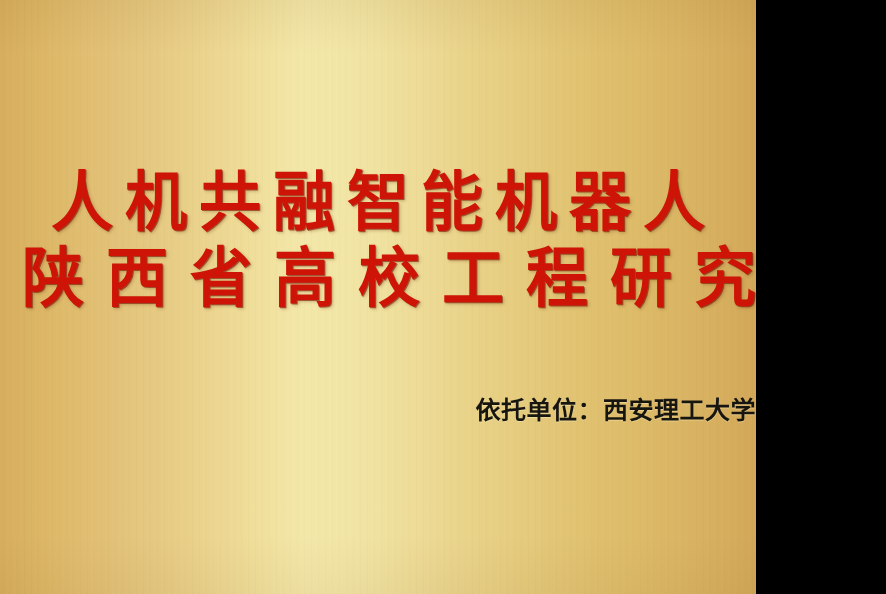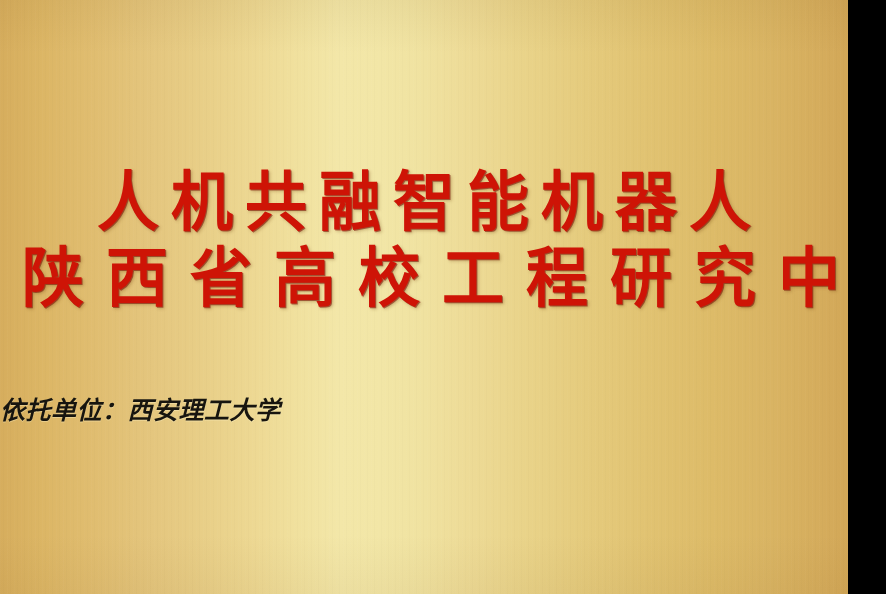--- a/index.html
+++ b/index.html
@@ -4,21 +4,21 @@
 <title>Plaque</title>
 <style>
   html, body {
     margin: 0;
     padding: 0;
     background: #000;
   }
 
   #plaque {
     position: relative;
-    width: 848px;
+    width: 756px;
     height: 594px;
     overflow: hidden;
     font-family: "DejaVu Sans", "Liberation Sans", sans-serif;
     
     background:
       linear-gradient(
         90deg,
         #d6ad5d   0%,
         #dcb665   5%,
         #e0bd70   11%,
@@ -113,22 +113,21 @@
     text-indent: 22px;
     transform: scaleY(1.06);
   }
 
   
   #subtitle-block {
     position: absolute;
     left: 0;
     right: 0;
     top: 388px;
-    text-align: left;
-    font-style: italic;
+    text-align: right;
   }
 
   .subtitle-line {
     display: block;
     color: #17150f;
     font-family: "DejaVu Sans", "Liberation Sans", sans-serif;
     font-weight: 600;
     font-size: 25px;
     line-height: 46px;
     white-space: nowrap;

